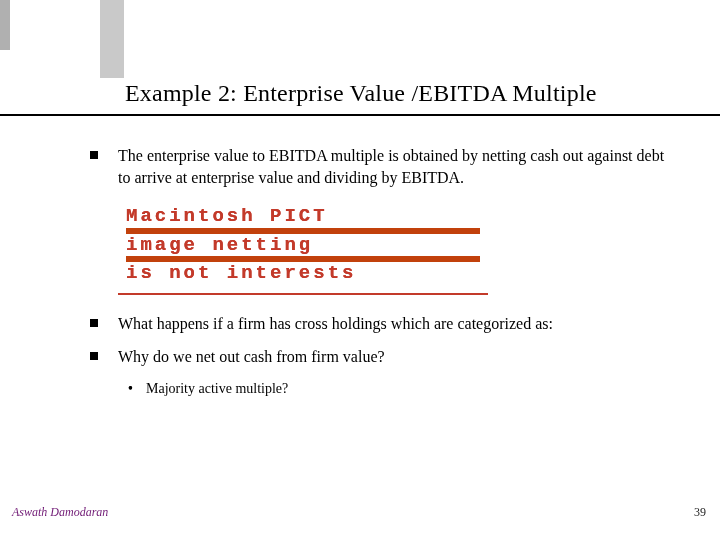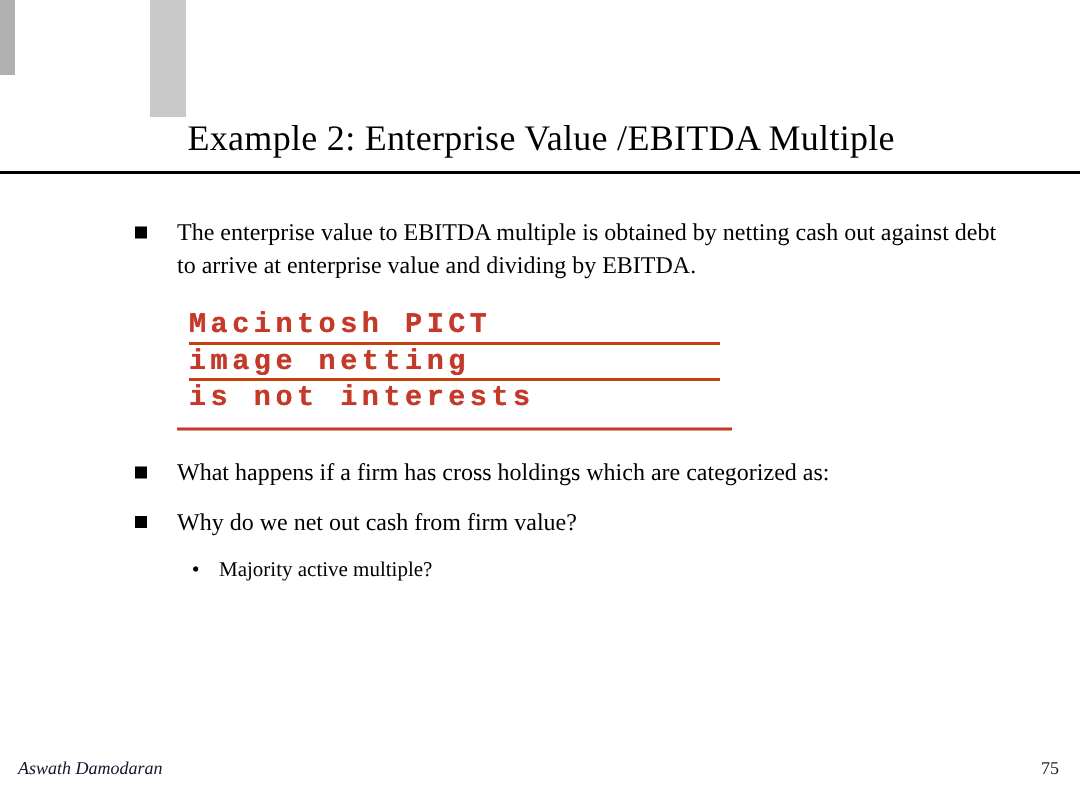--- a/index.html
+++ b/index.html
@@ -25,27 +25,27 @@
     padding: 6px 8px 8px 8px;
     border-bottom: 2px solid #c33a2a;
     font-family: "Courier New", Courier, monospace;
     font-weight: 700;
     font-size: 19px;
     line-height: 1.08;
     color: #c33a2a;
     letter-spacing: 3px;
     text-shadow: 0 0 0.5px #c33a2a;
   }
-  .img-placeholder div { border-bottom: 2px solid #c2410c; padding-bottom: 1px; margin-bottom: 1px; }
+  .img-placeholder div { border-bottom: 6px solid #c2410c; padding-bottom: 1px; margin-bottom: 1px; }
   .img-placeholder div:last-child { border-bottom: none; margin-bottom: 0; }
 
   .lvl2 { position: relative; padding-left: 56px; margin: 2px 0 2px 0; font-size: 14px; line-height: 1.35; }
   .lvl2 .bullet-dot { position: absolute; left: 38px; top: 0; font-size: 14px; }
 
-  .footer-left { position: absolute; left: 12px; bottom: 12px; font-size: 12px; font-style: italic; color: #0f172a; }
+  .footer-left { position: absolute; left: 12px; bottom: 12px; font-size: 12px; font-style: italic; color: #701a75; }
   .footer-right { position: absolute; right: 14px; bottom: 12px; font-size: 12px; color: #222; }
 </style>
 </head>
 <body>
 
 <div class="slide">
 
   <div class="deco-v1"></div>
   <div class="deco-v2"></div>
 
@@ -82,15 +82,15 @@
     </div>
 
     <div class="lvl2">
       <span class="bullet-dot">•</span>
       <span>Majority active multiple?</span>
     </div>
 
   </div>
 
   <div class="footer-left">Aswath Damodaran</div>
-  <div class="footer-right">75</div>
+  <div class="footer-right">39</div>
 
 </div>
 
 </body></html>

